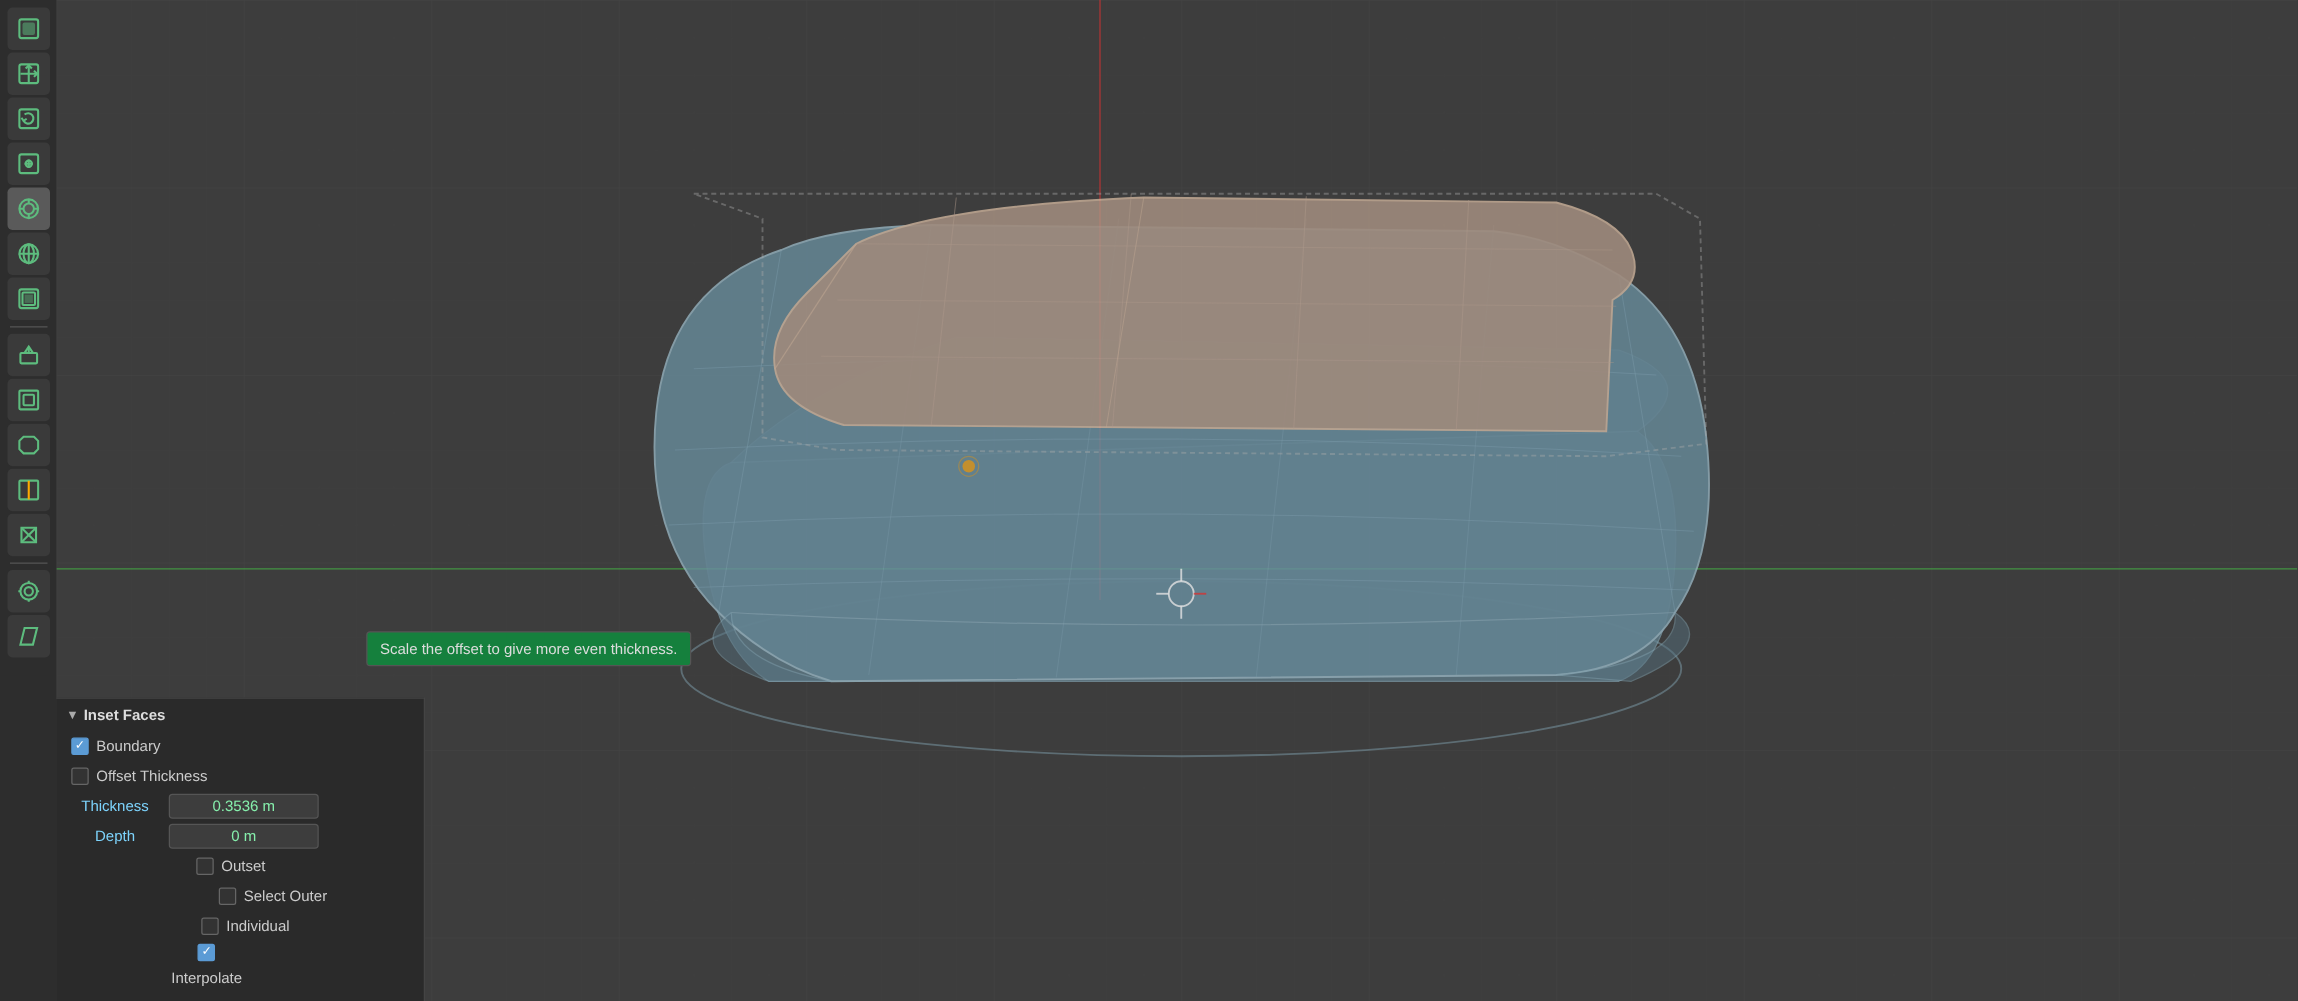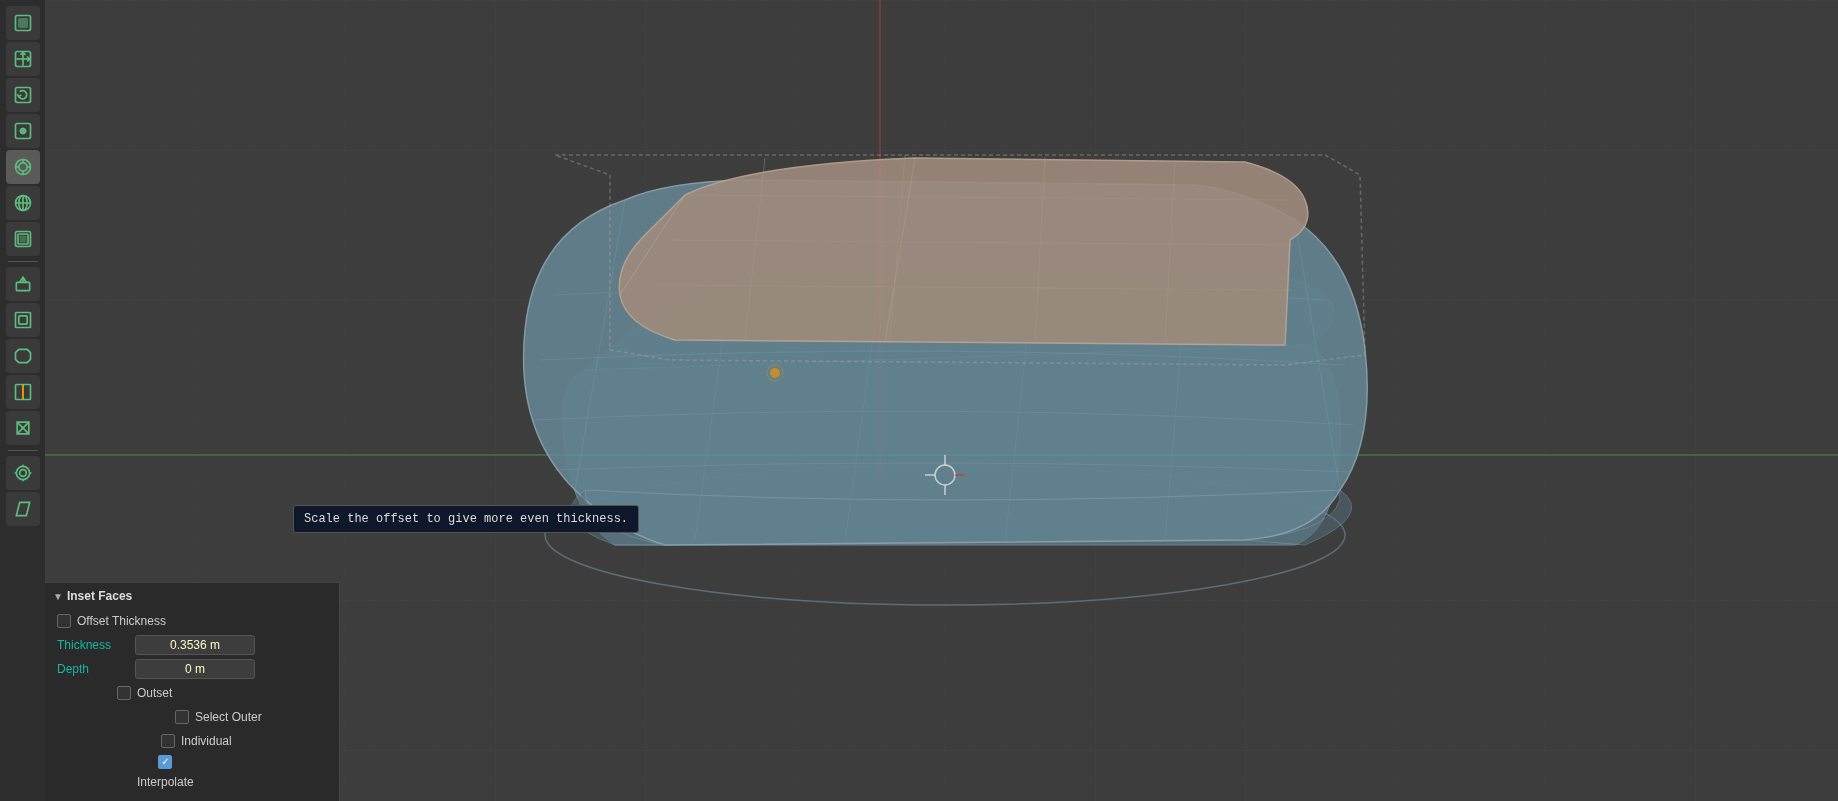--- a/index.html
+++ b/index.html
@@ -97,32 +97,32 @@
     .panel-row label {
       display: flex;
       align-items: center;
       gap: 6px;
       cursor: pointer;
       color: #ccc;
       font-size: 12px;
     }
 
     .panel-row .row-label {
-      color: #14b8a6;
+      color: #7dd3fc;
       font-size: 12px;
       min-width: 70px;
-      text-align: left;
+      text-align: center;
       margin-right: 8px;
     }
 
     .panel-row .value-field {
       background: #3d3d3d;
       border: 1px solid #555;
       border-radius: 3px;
-      color: #fef9c3;
+      color: #86efac;
       font-size: 12px;
       padding: 2px 8px;
       width: 120px;
       text-align: center;
     }
 
     
     .cb {
       width: 14px;
       height: 14px;
@@ -141,29 +141,28 @@
     .cb.checked::after {
       content: '✓';
       color: white;
       font-size: 10px;
       line-height: 1;
     }
 
     
     #tooltip {
       position: absolute;
-      background: #0f172a;
+      background: #15803d;
       border: 1px solid #555;
       border-radius: 3px;
       padding: 6px 10px;
       color: #ddd;
       font-size: 12px;
       z-index: 100;
       pointer-events: none;
-      font-family: Liberation Mono, monospace;
     }
 
     
     #scene-svg {
       position: absolute;
       top: 0; left: 0;
       width: 100%; height: 100%;
     }
 
   </style>
@@ -371,20 +370,26 @@
     <span>Scale the offset to give more even thickness.</span>
   </div>
 </div>
 
 <div id="bottom-panel">
   <div id="panel-header">
     <span class="chevron">▼</span>
     <span>Inset Faces</span>
   </div>
 
+  <div class="panel-row">
+    <label>
+      <span class="cb checked"></span>
+      <span>Boundary</span>
+    </label>
+  </div>
 
 
   <div class="panel-row">
     <label>
       <span class="cb"></span>
       <span>Offset Thickness</span>
     </label>
   </div>
 
 
@@ -392,21 +397,21 @@
     <span class="row-label">Thickness</span>
     <input type="text" class="value-field" value="0.3536 m" style="">
   </div>
 
   <div class="panel-row">
     <span class="row-label">Depth</span>
     <input type="text" class="value-field" value="0 m" style="">
   </div>
 
   <div class="panel-row">
-    <label style="margin-left: 60px; align-items: center;">
+    <label style="margin-left: 100px; align-items: center;">
       <span class="cb"></span>
       <span>Outset</span>
     </label>
   </div>
 
   <div class="panel-row">
     <label style="margin-left: 118px;">
       <span class="cb"></span>
       <span>Select Outer</span>
     </label>

